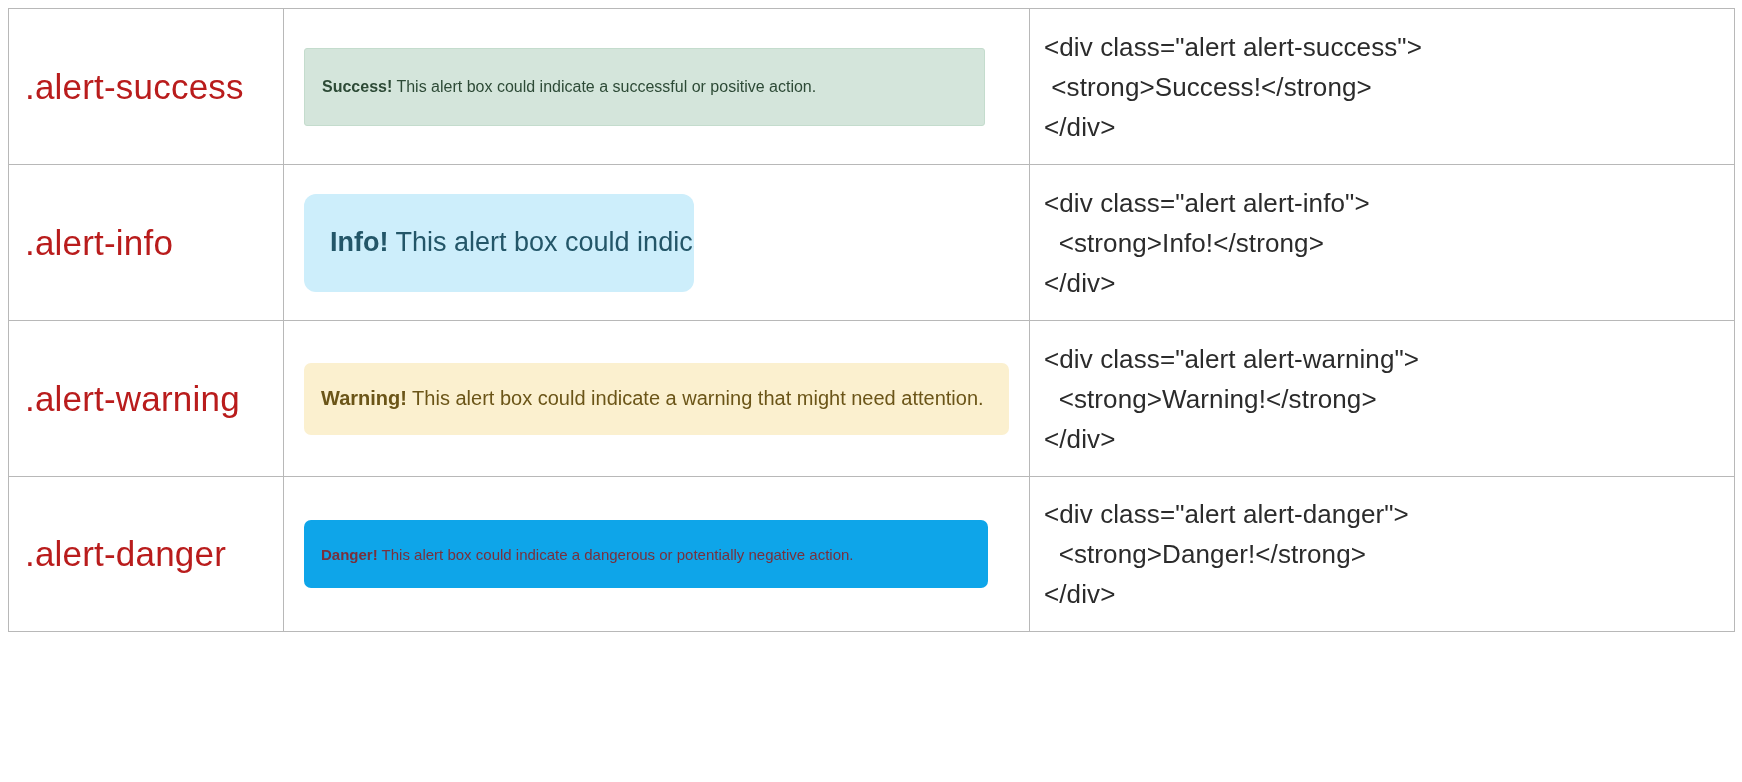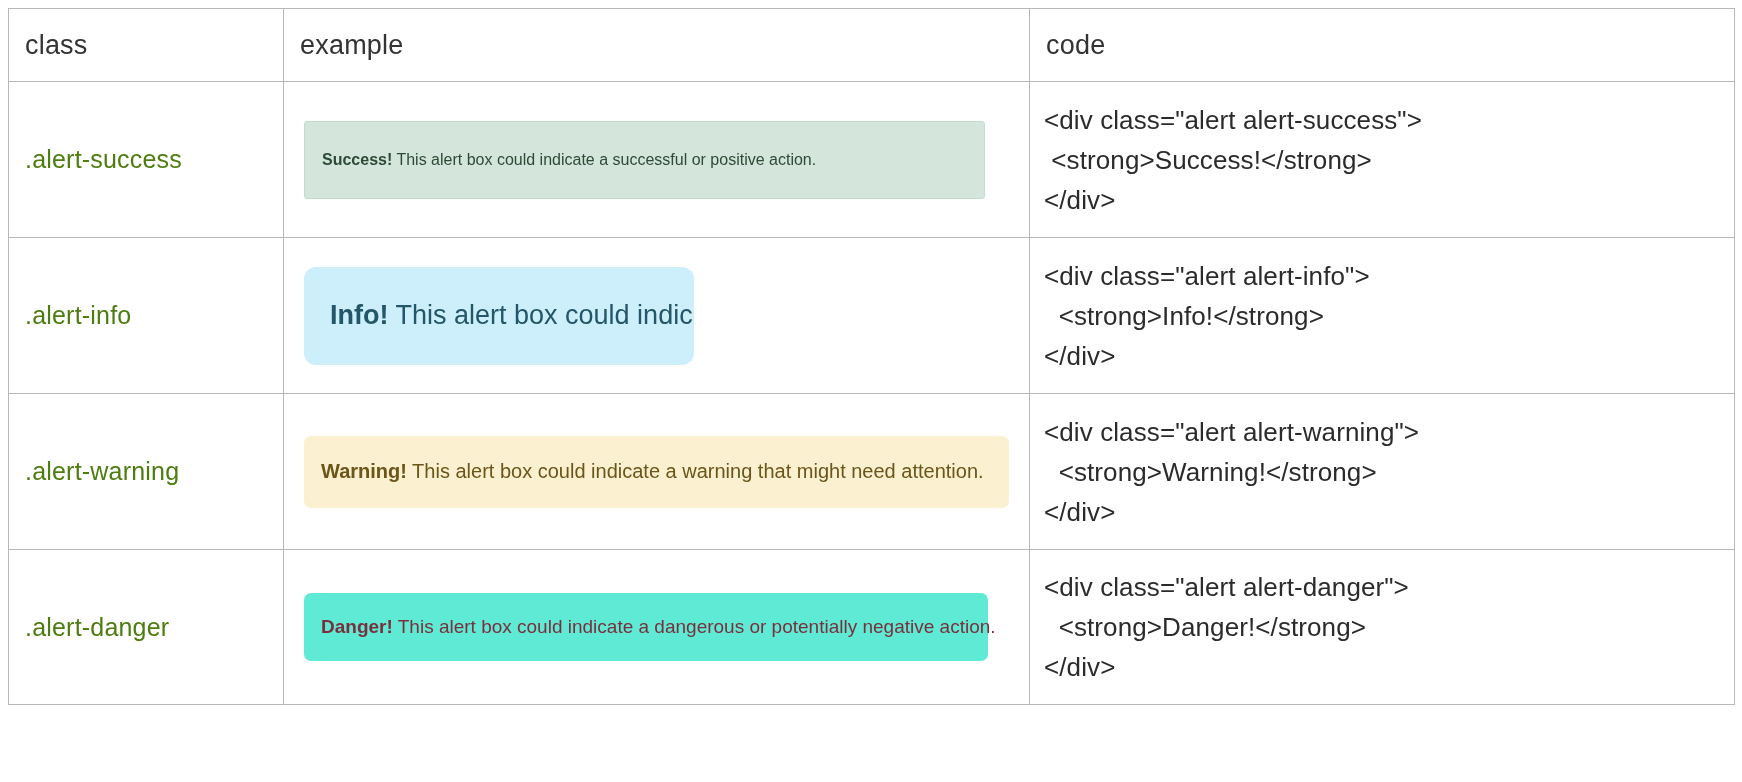--- a/index.html
+++ b/index.html
@@ -54,22 +54,22 @@
     color: #333333;
     letter-spacing: .2px;
   }
 
   
   tr.body-row td { height: 155px; }
   tr.row-danger td { height: 154px; }
 
   .class-cell-inner {
     padding: 0 16px;
-    font-size: 25px;
-    color: #4d7c0f;
+    font-size: 35px;
+    color: #b91c1c;
     letter-spacing: .2px;
   }
 
   .code-cell-inner {
     padding: 0 0 0 14px;
     font-size: 26px;
     line-height: 40px;
     color: #2b2b2b;
     white-space: pre;
     letter-spacing: .1px;
@@ -129,50 +129,39 @@
     background: #fbf0cf;
     border-radius: 7px;
     color: #6b5518;
     font-size: 20px;
   }
 
   .alert-danger {
     width: 684px;
     height: 68px;
     padding: 0 17px;
-    background: #5eead4;
+    background: #0ea5e9;
     border-radius: 7px;
     color: #79303c;
-    font-size: 19px;
+    font-size: 15px;
   }
 </style>
 </head>
 <body>
 
 <div class="page">
 
   <table class="alert-table">
     <colgroup>
       <col class="col-class">
       <col class="col-example">
       <col class="col-code">
     </colgroup>
     <tbody>
 
-      <tr class="header-row">
-        <td>
-          <div class="header-cell-inner">class</div>
-        </td>
-        <td>
-          <div class="header-cell-inner">example</div>
-        </td>
-        <td>
-          <div class="header-cell-inner">code</div>
-        </td>
-      </tr>
 
       <tr class="body-row row-success">
         <td>
           <div class="class-cell-inner">.alert-success</div>
         </td>
         <td class="example-cell">
           <div class="example-cell-inner">
             <div class="alert alert-success">
               <span class="alert-text"><strong class="alert-strong">Success!</strong><span> This alert box could indicate a successful or positive action.</span></span>
             </div>

